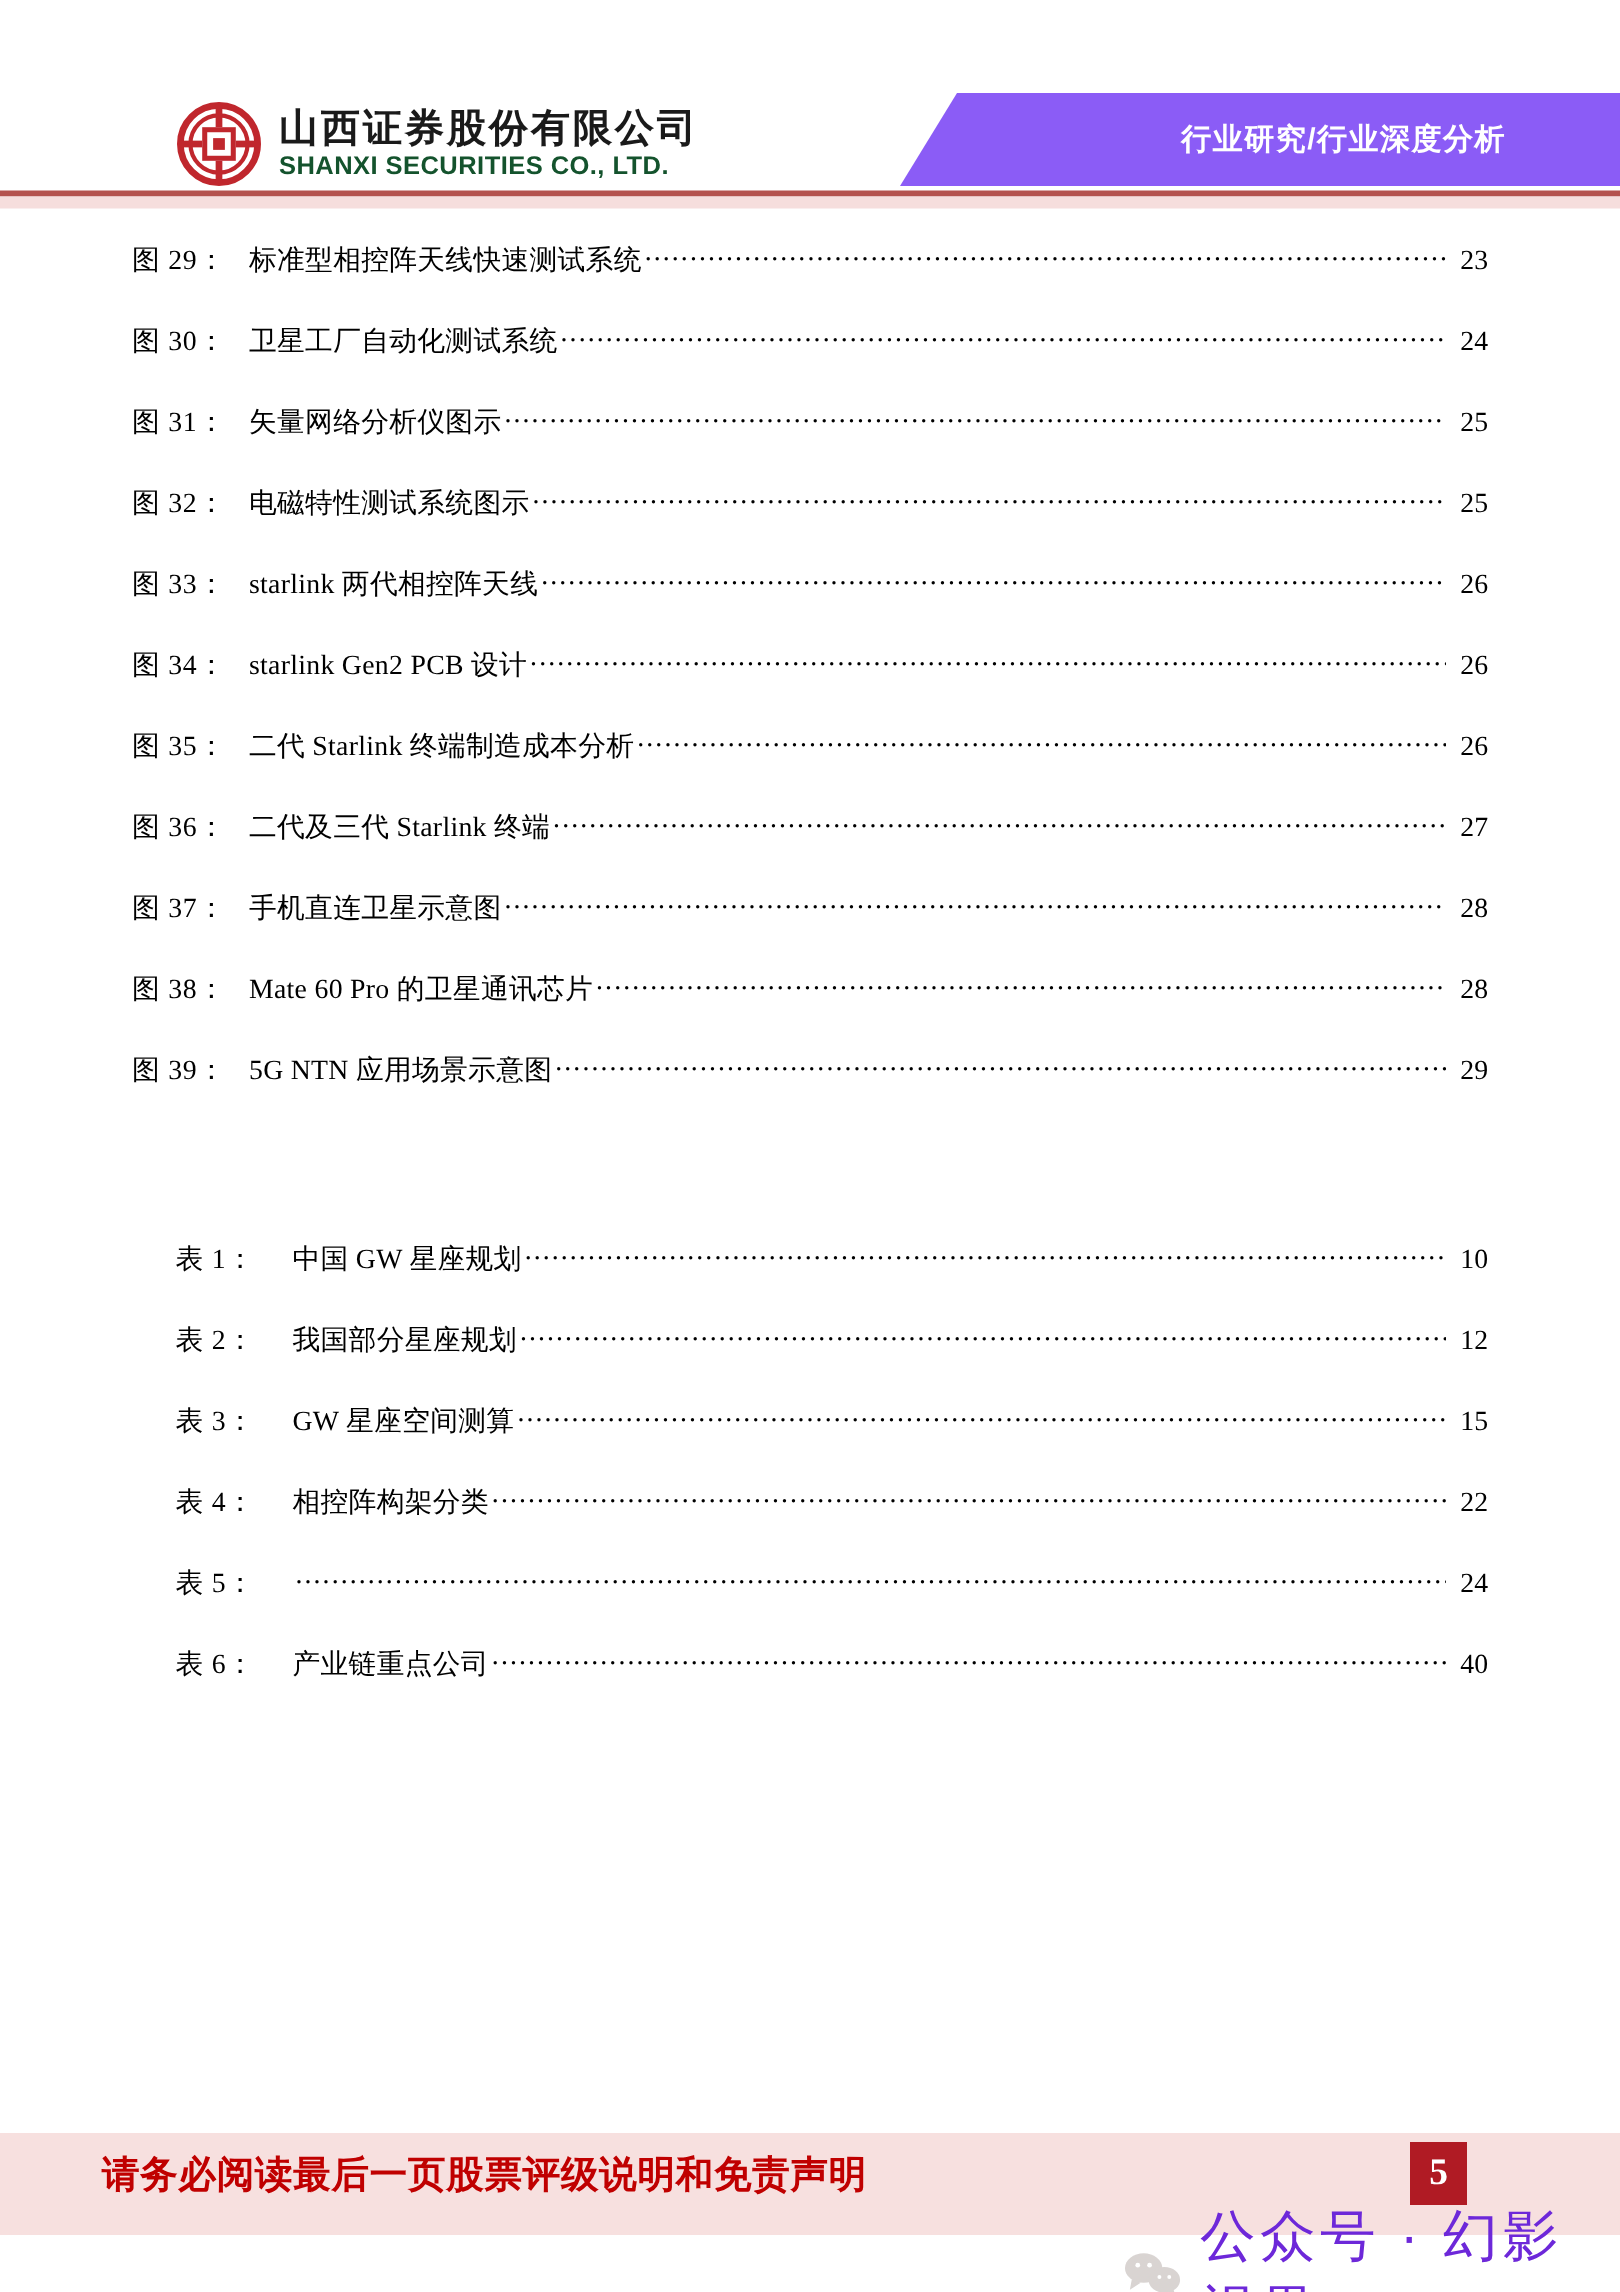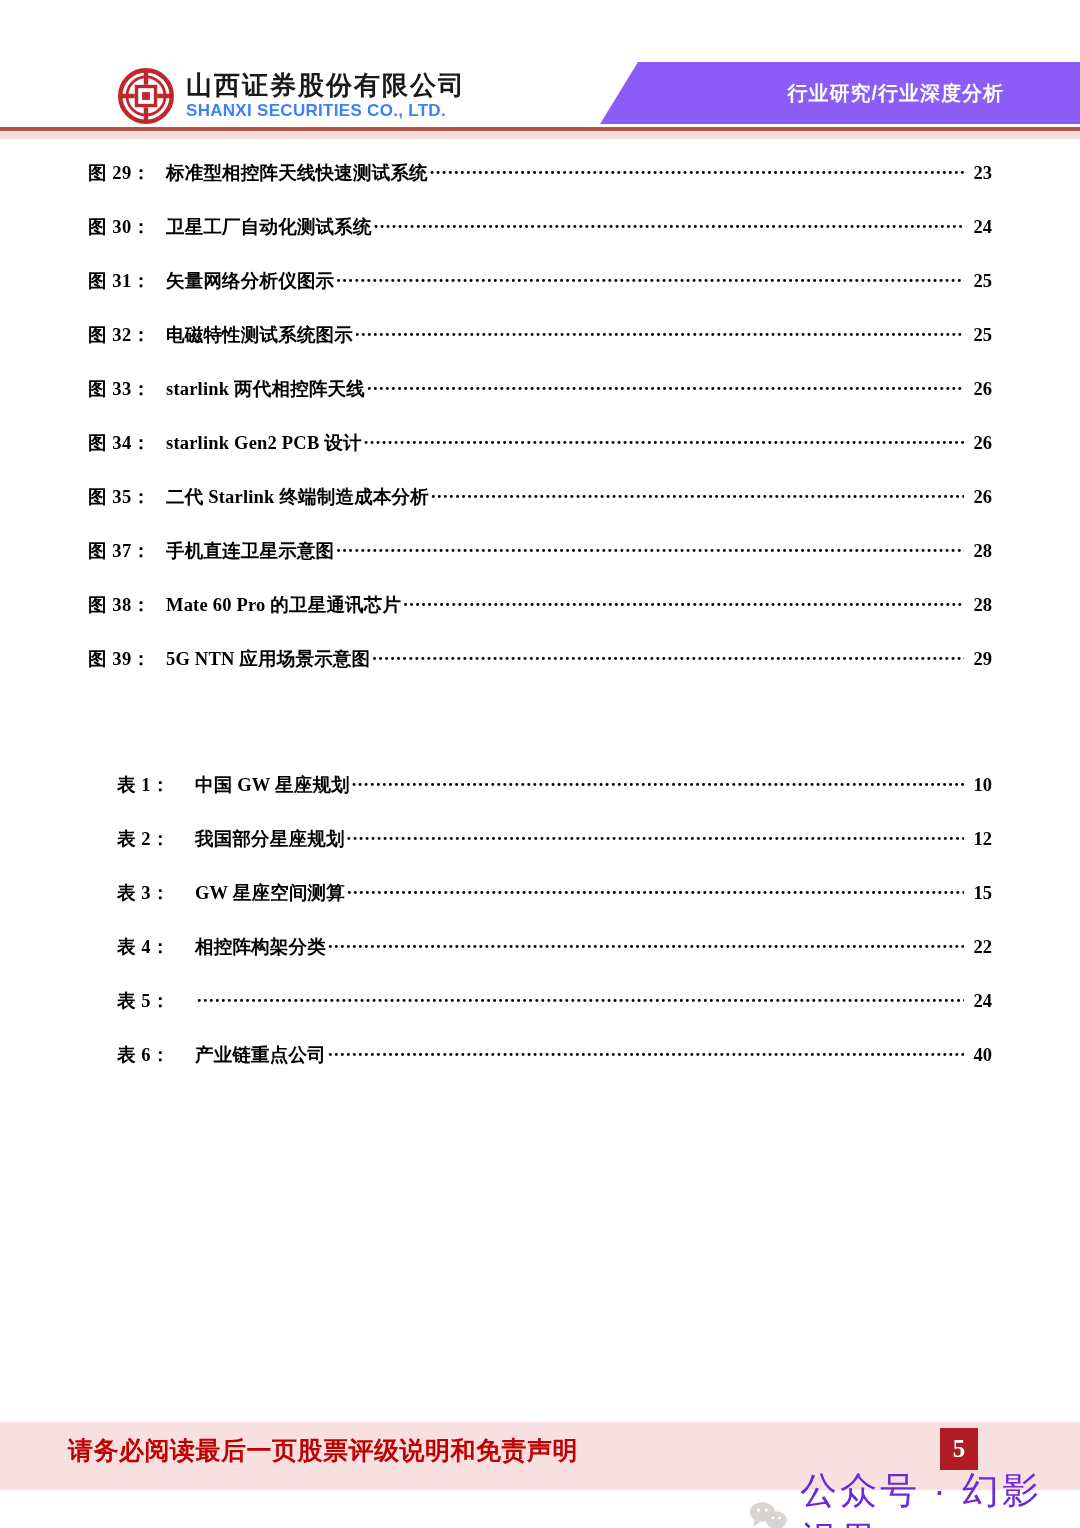--- a/index.html
+++ b/index.html
@@ -66,21 +66,21 @@
     font-size: 26px;
     font-weight: bold;
     color: #1a1a1a;
     letter-spacing: 2px;
     line-height: 1.08;
     font-family: "Liberation Sans", "DejaVu Sans", sans-serif;
   }
   .logo-en {
     font-size: 17px;
     font-weight: bold;
-    color: #3b82f6;
+    color: #14532d;
     letter-spacing: 0.3px;
     line-height: 1.15;
     margin-top: 2px;
     font-family: "Liberation Sans", "DejaVu Sans", sans-serif;
   }
   .header-rule-dark {
     position: absolute;
     top: 127px; left: 0;
     width: 1080px;
     height: 4px;
@@ -102,21 +102,21 @@
     width: 904px;
   }
   .toc-group-figures { }
   .toc-group-tables { margin-top: 72px; margin-left: 29px; }
 
   .toc-row {
     display: flex;
     align-items: baseline;
     height: 54px;
     white-space: nowrap;
-    font-weight: bold;
+    font-weight: normal;
     font-size: 18.5px;
     color: #000000;
   }
   .toc-label {
     flex: 0 0 auto;
     width: 78px;
     letter-spacing: 0.5px;
   }
   .toc-title {
     flex: 0 0 auto;
@@ -266,20 +266,26 @@
       <span class="toc-dots"></span>
       <span class="toc-page">26</span>
     </div>
     <div class="toc-row">
       <span class="toc-label">图 35：</span>
       <span class="toc-title">二代 Starlink 终端制造成本分析</span>
       <span class="toc-dots"></span>
       <span class="toc-page">26</span>
     </div>
     <div class="toc-row">
+      <span class="toc-label">图 36：</span>
+      <span class="toc-title">二代及三代 Starlink 终端</span>
+      <span class="toc-dots"></span>
+      <span class="toc-page">27</span>
+    </div>
+    <div class="toc-row">
       <span class="toc-label">图 37：</span>
       <span class="toc-title">手机直连卫星示意图</span>
       <span class="toc-dots"></span>
       <span class="toc-page">28</span>
     </div>
     <div class="toc-row">
       <span class="toc-label">图 38：</span>
       <span class="toc-title">Mate 60 Pro 的卫星通讯芯片</span>
       <span class="toc-dots"></span>
       <span class="toc-page">28</span>

